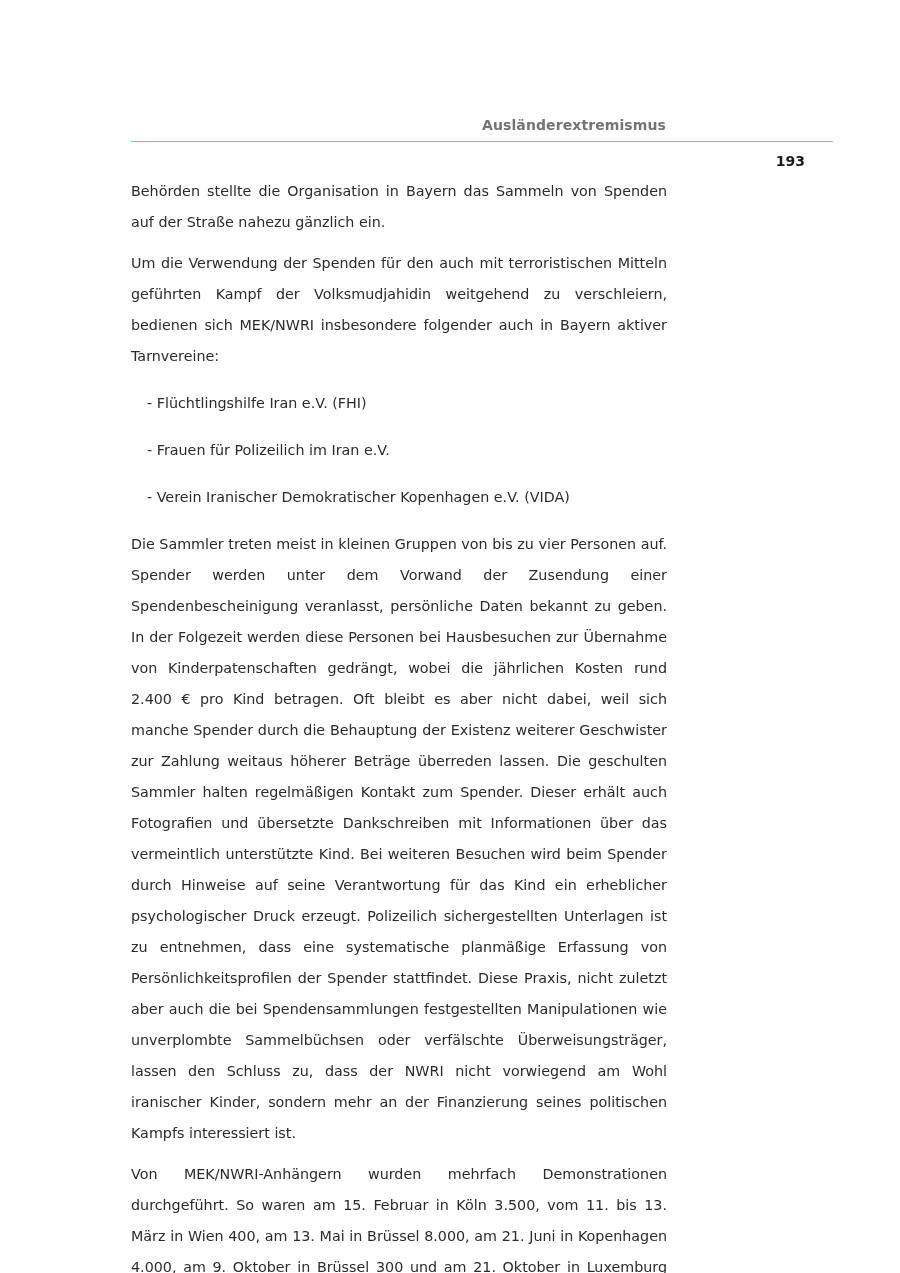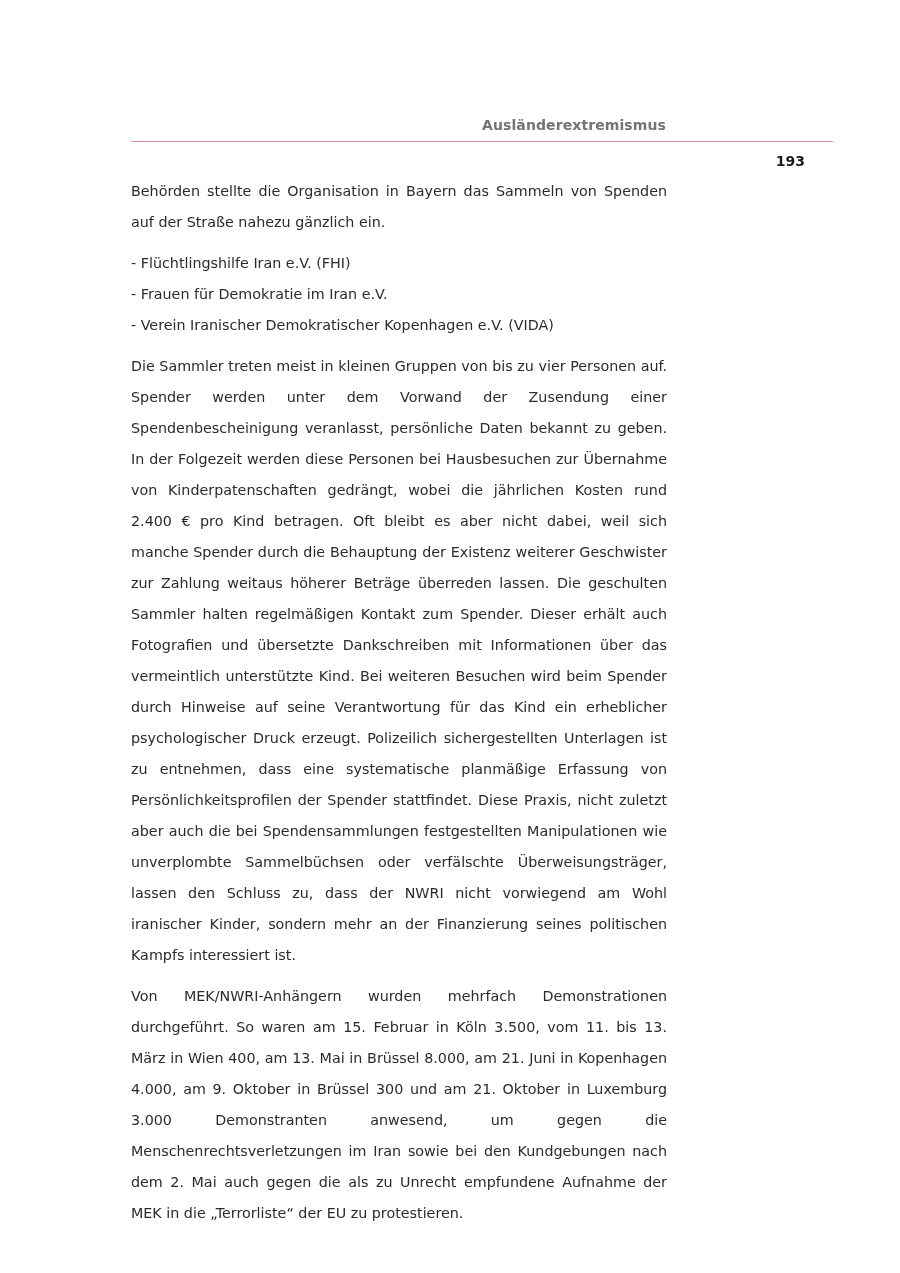--- a/index.html
+++ b/index.html
@@ -64,35 +64,36 @@
       margin: 0 0 10px 0;
       text-align: justify;
       hyphens: manual;
     }
     .list {
       margin: 0 0 10px 0;
       padding: 0;
       list-style: none;
     }
     .list li {
-      margin: 0;
+      margin: 16px;
       padding: 0;
     }
   </style>
 </head>
 <body>
 
 <div class="header">
   <span class="header-title">Ausländerextremismus</span>
   <span class="page-number">193</span>
 </div>
 <div class="header-rule"></div>
 
 <div class="content">
   <p class="para">Behörden stellte die Organisation in Bayern das Sammeln von Spenden auf der Straße nahezu gänzlich ein.</p>
+  <p class="para">Um die Verwendung der Spenden für den auch mit terroristischen Mitteln geführten Kampf der Volksmudjahidin weitgehend zu verschleiern, bedienen sich MEK/NWRI insbesondere folgender auch in Bayern aktiver Tarnvereine:</p>
   <ul class="list">
     <li>- Flüchtlingshilfe Iran e.V. (FHI)</li>
-    <li>- Frauen für Demokratie im Iran e.V.</li>
+    <li>- Frauen für Polizeilich im Iran e.V.</li>
     <li>- Verein Iranischer Demokratischer Kopenhagen e.V. (VIDA)</li>
   </ul>
   <p class="para">Die Sammler treten meist in kleinen Gruppen von bis zu vier Personen auf. Spender werden unter dem Vorwand der Zusendung einer Spendenbescheinigung veranlasst, persönliche Daten bekannt zu geben. In der Folgezeit werden diese Personen bei Hausbesuchen zur Übernahme von Kinderpatenschaften gedrängt, wobei die jährlichen Kosten rund 2.400 € pro Kind betragen. Oft bleibt es aber nicht dabei, weil sich manche Spender durch die Behauptung der Existenz weiterer Geschwister zur Zahlung weitaus höherer Beträge überreden lassen. Die geschulten Sammler halten regelmäßigen Kontakt zum Spender. Dieser erhält auch Fotografien und übersetzte Dankschreiben mit Informationen über das vermeintlich unterstützte Kind. Bei weiteren Besuchen wird beim Spender durch Hinweise auf seine Verantwortung für das Kind ein erheblicher psychologischer Druck erzeugt. Polizeilich sichergestellten Unterlagen ist zu entnehmen, dass eine systematische planmäßige Erfassung von Persönlichkeitsprofilen der Spender stattfindet. Diese Praxis, nicht zuletzt aber auch die bei Spendensammlungen festgestellten Manipulationen wie unverplombte Sammelbüchsen oder verfälschte Überweisungsträger, lassen den Schluss zu, dass der NWRI nicht vorwiegend am Wohl iranischer Kinder, sondern mehr an der Finanzierung seines politischen Kampfs interessiert ist.</p>
   <p class="para">Von MEK/NWRI-Anhängern wurden mehrfach Demonstrationen durchgeführt. So waren am 15. Februar in Köln 3.500, vom 11. bis 13. März in Wien 400, am 13. Mai in Brüssel 8.000, am 21. Juni in Kopenhagen 4.000, am 9. Oktober in Brüssel 300 und am 21. Oktober in Luxemburg 3.000 Demonstranten anwesend, um gegen die Menschenrechtsverletzungen im Iran sowie bei den Kundgebungen nach dem 2. Mai auch gegen die als zu Unrecht empfundene Aufnahme der MEK in die „Terrorliste“ der EU zu protestieren.</p>
 </div>
 
 </body></html>

